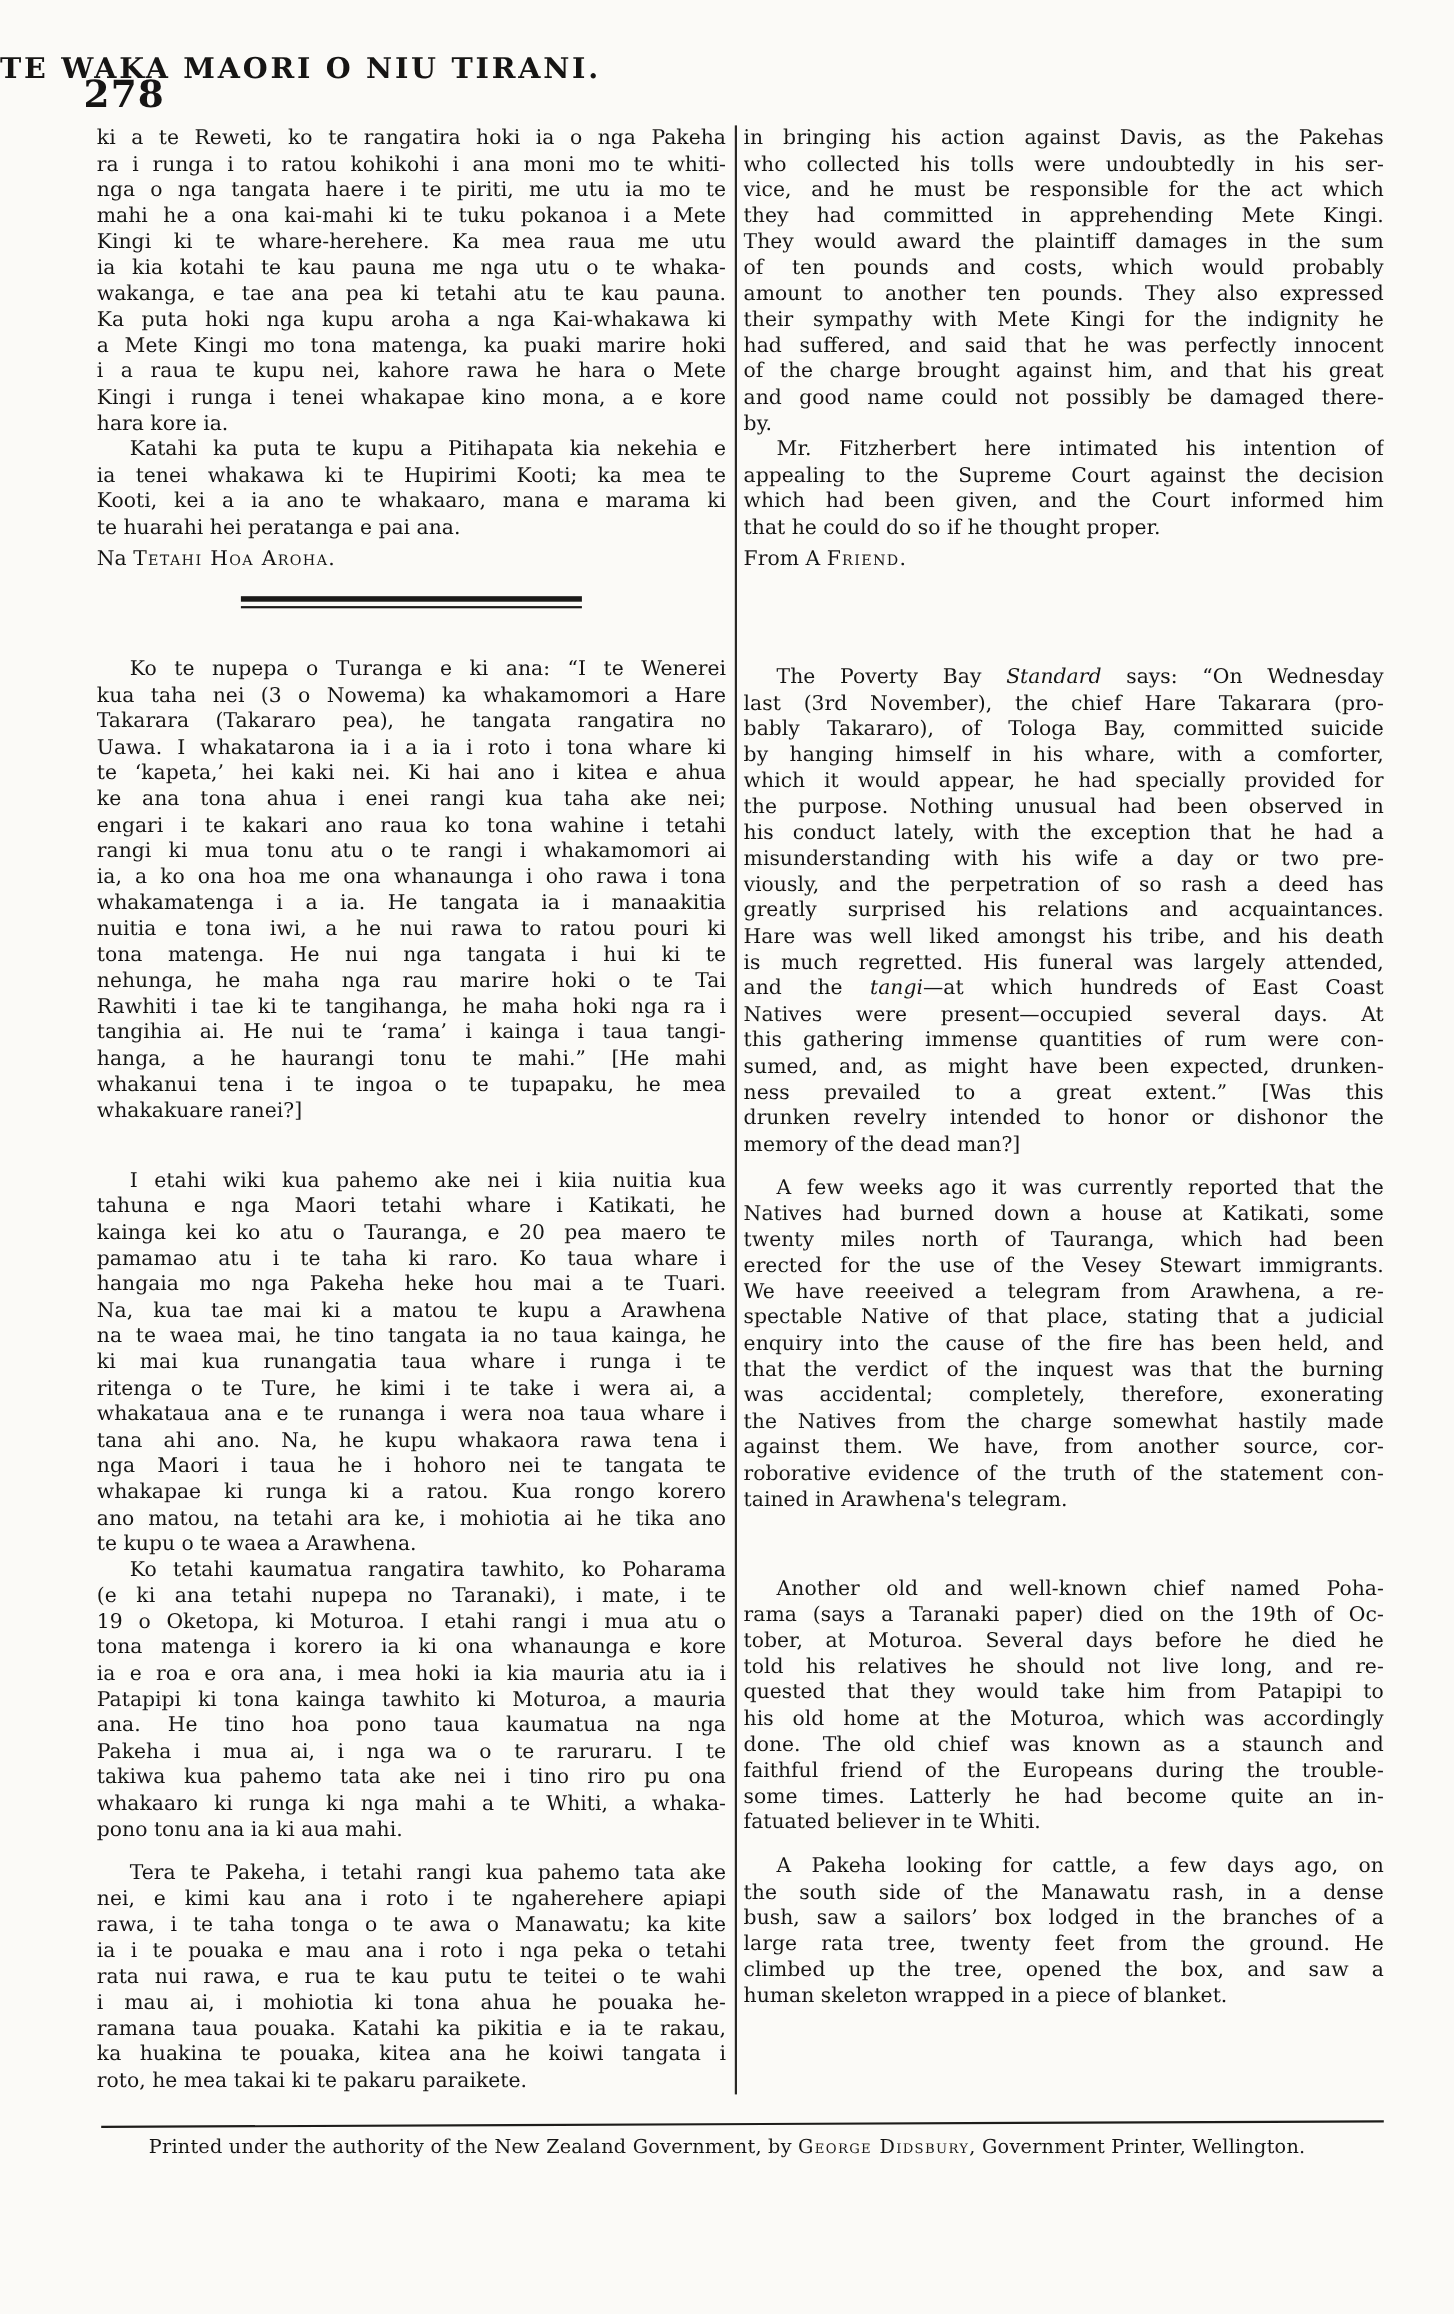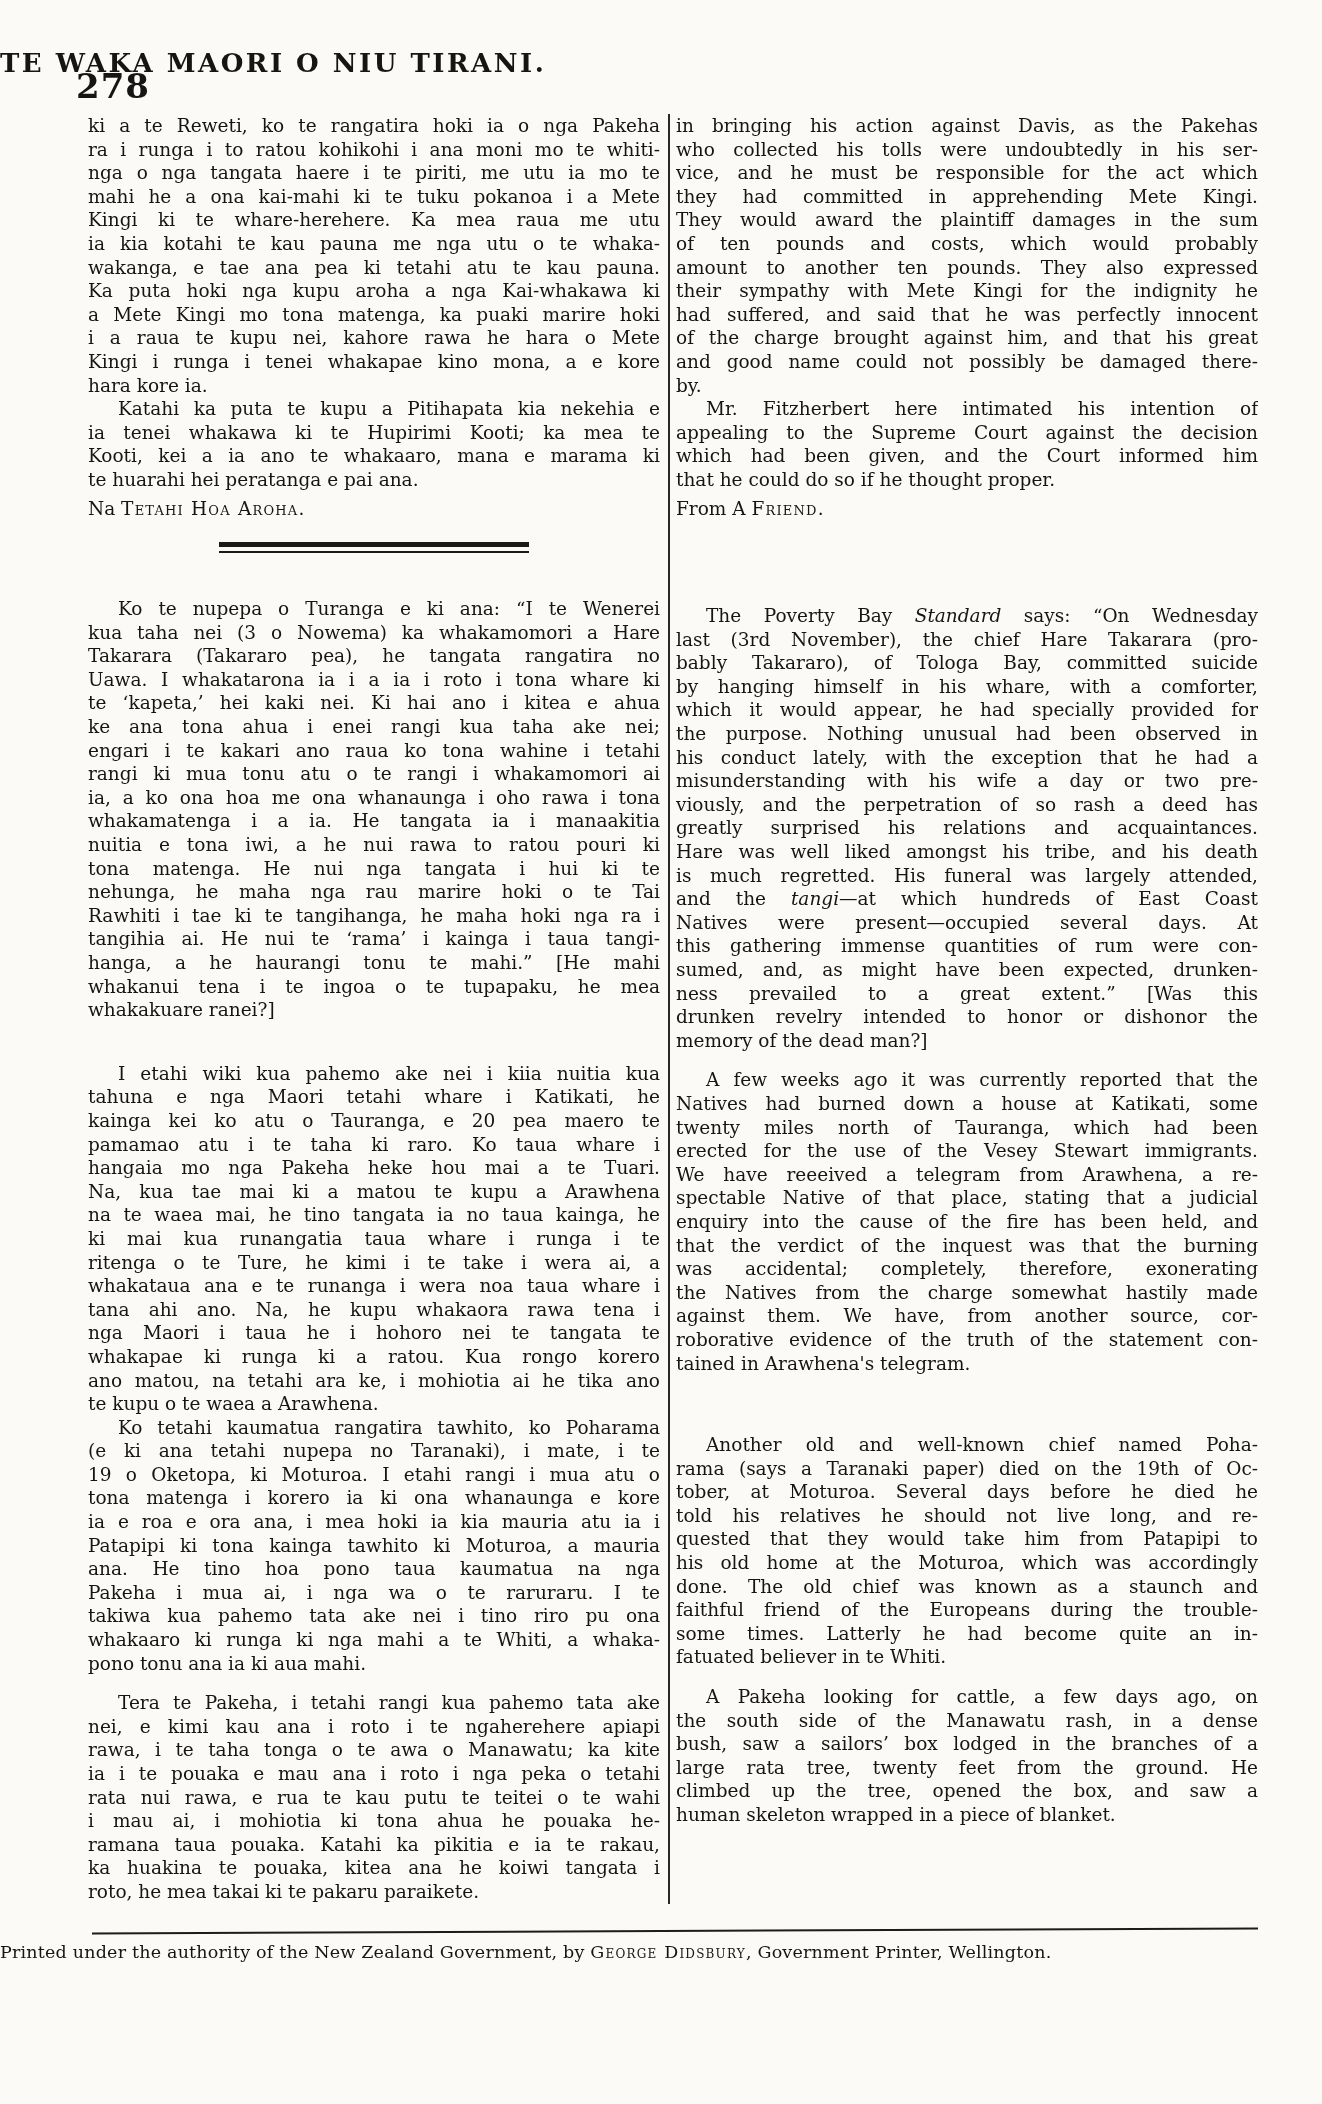--- a/index.html
+++ b/index.html
@@ -52,21 +52,21 @@
     border-top:5px solid #1b1a18;
     border-bottom:2px solid #1b1a18;
     height:4px;
   }
   .footer-rule{
     position:absolute;left:92px;top:1930px;width:1166px;height:2px;
     background:#1d1c1a;transform:rotate(-0.25deg);
   }
   .page-footer{
     position:absolute;left:0;top:1942px;width:100%;
-    text-align:left;font-size:17.5px;letter-spacing:0.2px;
+    text-align:center;font-size:17.5px;letter-spacing:0.2px;
   }
   em{font-style:italic;margin-top:23px;}
 </style>
 </head>
 <body>
 
 <div class="page">
   <div class="page-number">278</div>
   <div class="page-title">TE WAKA MAORI O NIU TIRANI.</div>
 

